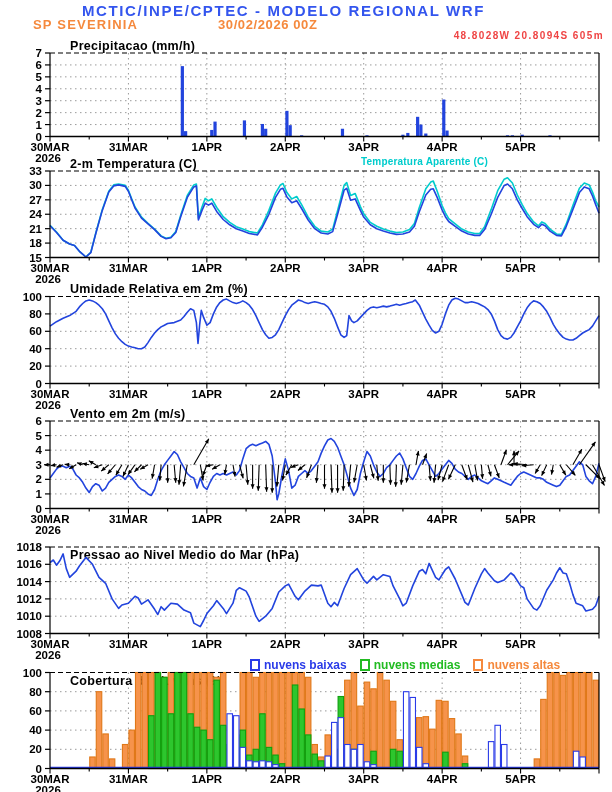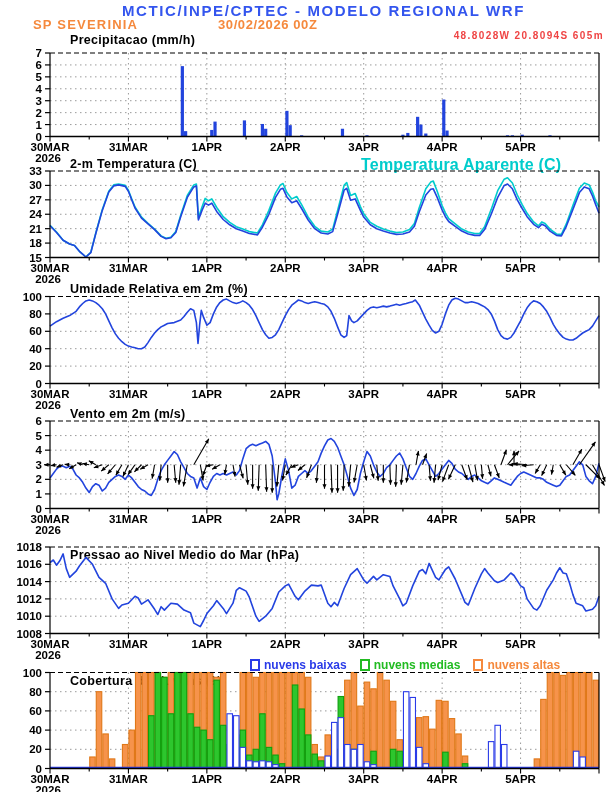--- a/index.html
+++ b/index.html
@@ -1,25 +1,25 @@
 <!DOCTYPE html>
 <html><head>
 <meta charset="utf-8">
 <style>
   html,body{margin:0;padding:0;background:#fff;}
   body{width:612px;height:792px;position:relative;font-family:"Liberation Sans",sans-serif;font-weight:bold;overflow:hidden;}
   #chart-svg{position:absolute;left:0;top:0;}
   .abs{position:absolute;white-space:nowrap;}
-  .hdr-title{top:2px;left:0;width:567px;text-align:center;font-size:15px;letter-spacing:1.6px;color:#3355EE;padding-left:40px;}
+  .hdr-title{top:2px;left:0;width:567px;text-align:center;font-size:15px;letter-spacing:1.6px;color:#3355EE;}
   .hdr-station{top:17px;left:33px;font-size:13px;letter-spacing:1.2px;color:#F5893D;}
   .hdr-run{top:17px;left:218px;font-size:13px;letter-spacing:0.6px;color:#F5893D;}
   .hdr-loc{top:30px;right:8px;font-size:10px;letter-spacing:1.4px;color:#ef4444;}
   .panel-title{left:70px;font-size:12.5px;letter-spacing:0.3px;color:#000;}
-  .t1{top:33px;} .t2{top:157px;} .t3{top:282px;} .t4{top:407px;} .t5{top:548px;text-align:right;} .t6{top:674px;}
-  .legend-temp{top:156px;left:361px;font-size:16px;letter-spacing:0.2px;color:#00CCCC;}
+  .t1{top:39px;} .t2{top:157px;} .t3{top:282px;} .t4{top:407px;} .t5{top:548px;text-align:right;} .t6{top:674px;}
+  .legend-temp{top:156px;left:361px;font-size:10px;letter-spacing:0.2px;color:#00CCCC;}
   .legend-clouds{top:658px;left:250px;font-size:12px;display:flex;align-items:center;}
   .legend-clouds .item{display:flex;align-items:center;margin-right:13px;}
   .sq{display:inline-block;width:6px;height:8px;border:2px solid #000;background:#fff;margin-right:4px;}
 </style>
 </head>
 <body>
 
 <div class="page">
   <div class="abs hdr-title">MCTIC/INPE/CPTEC - MODELO REGIONAL WRF</div>
   <div class="abs hdr-station">SP SEVERINIA</div>

